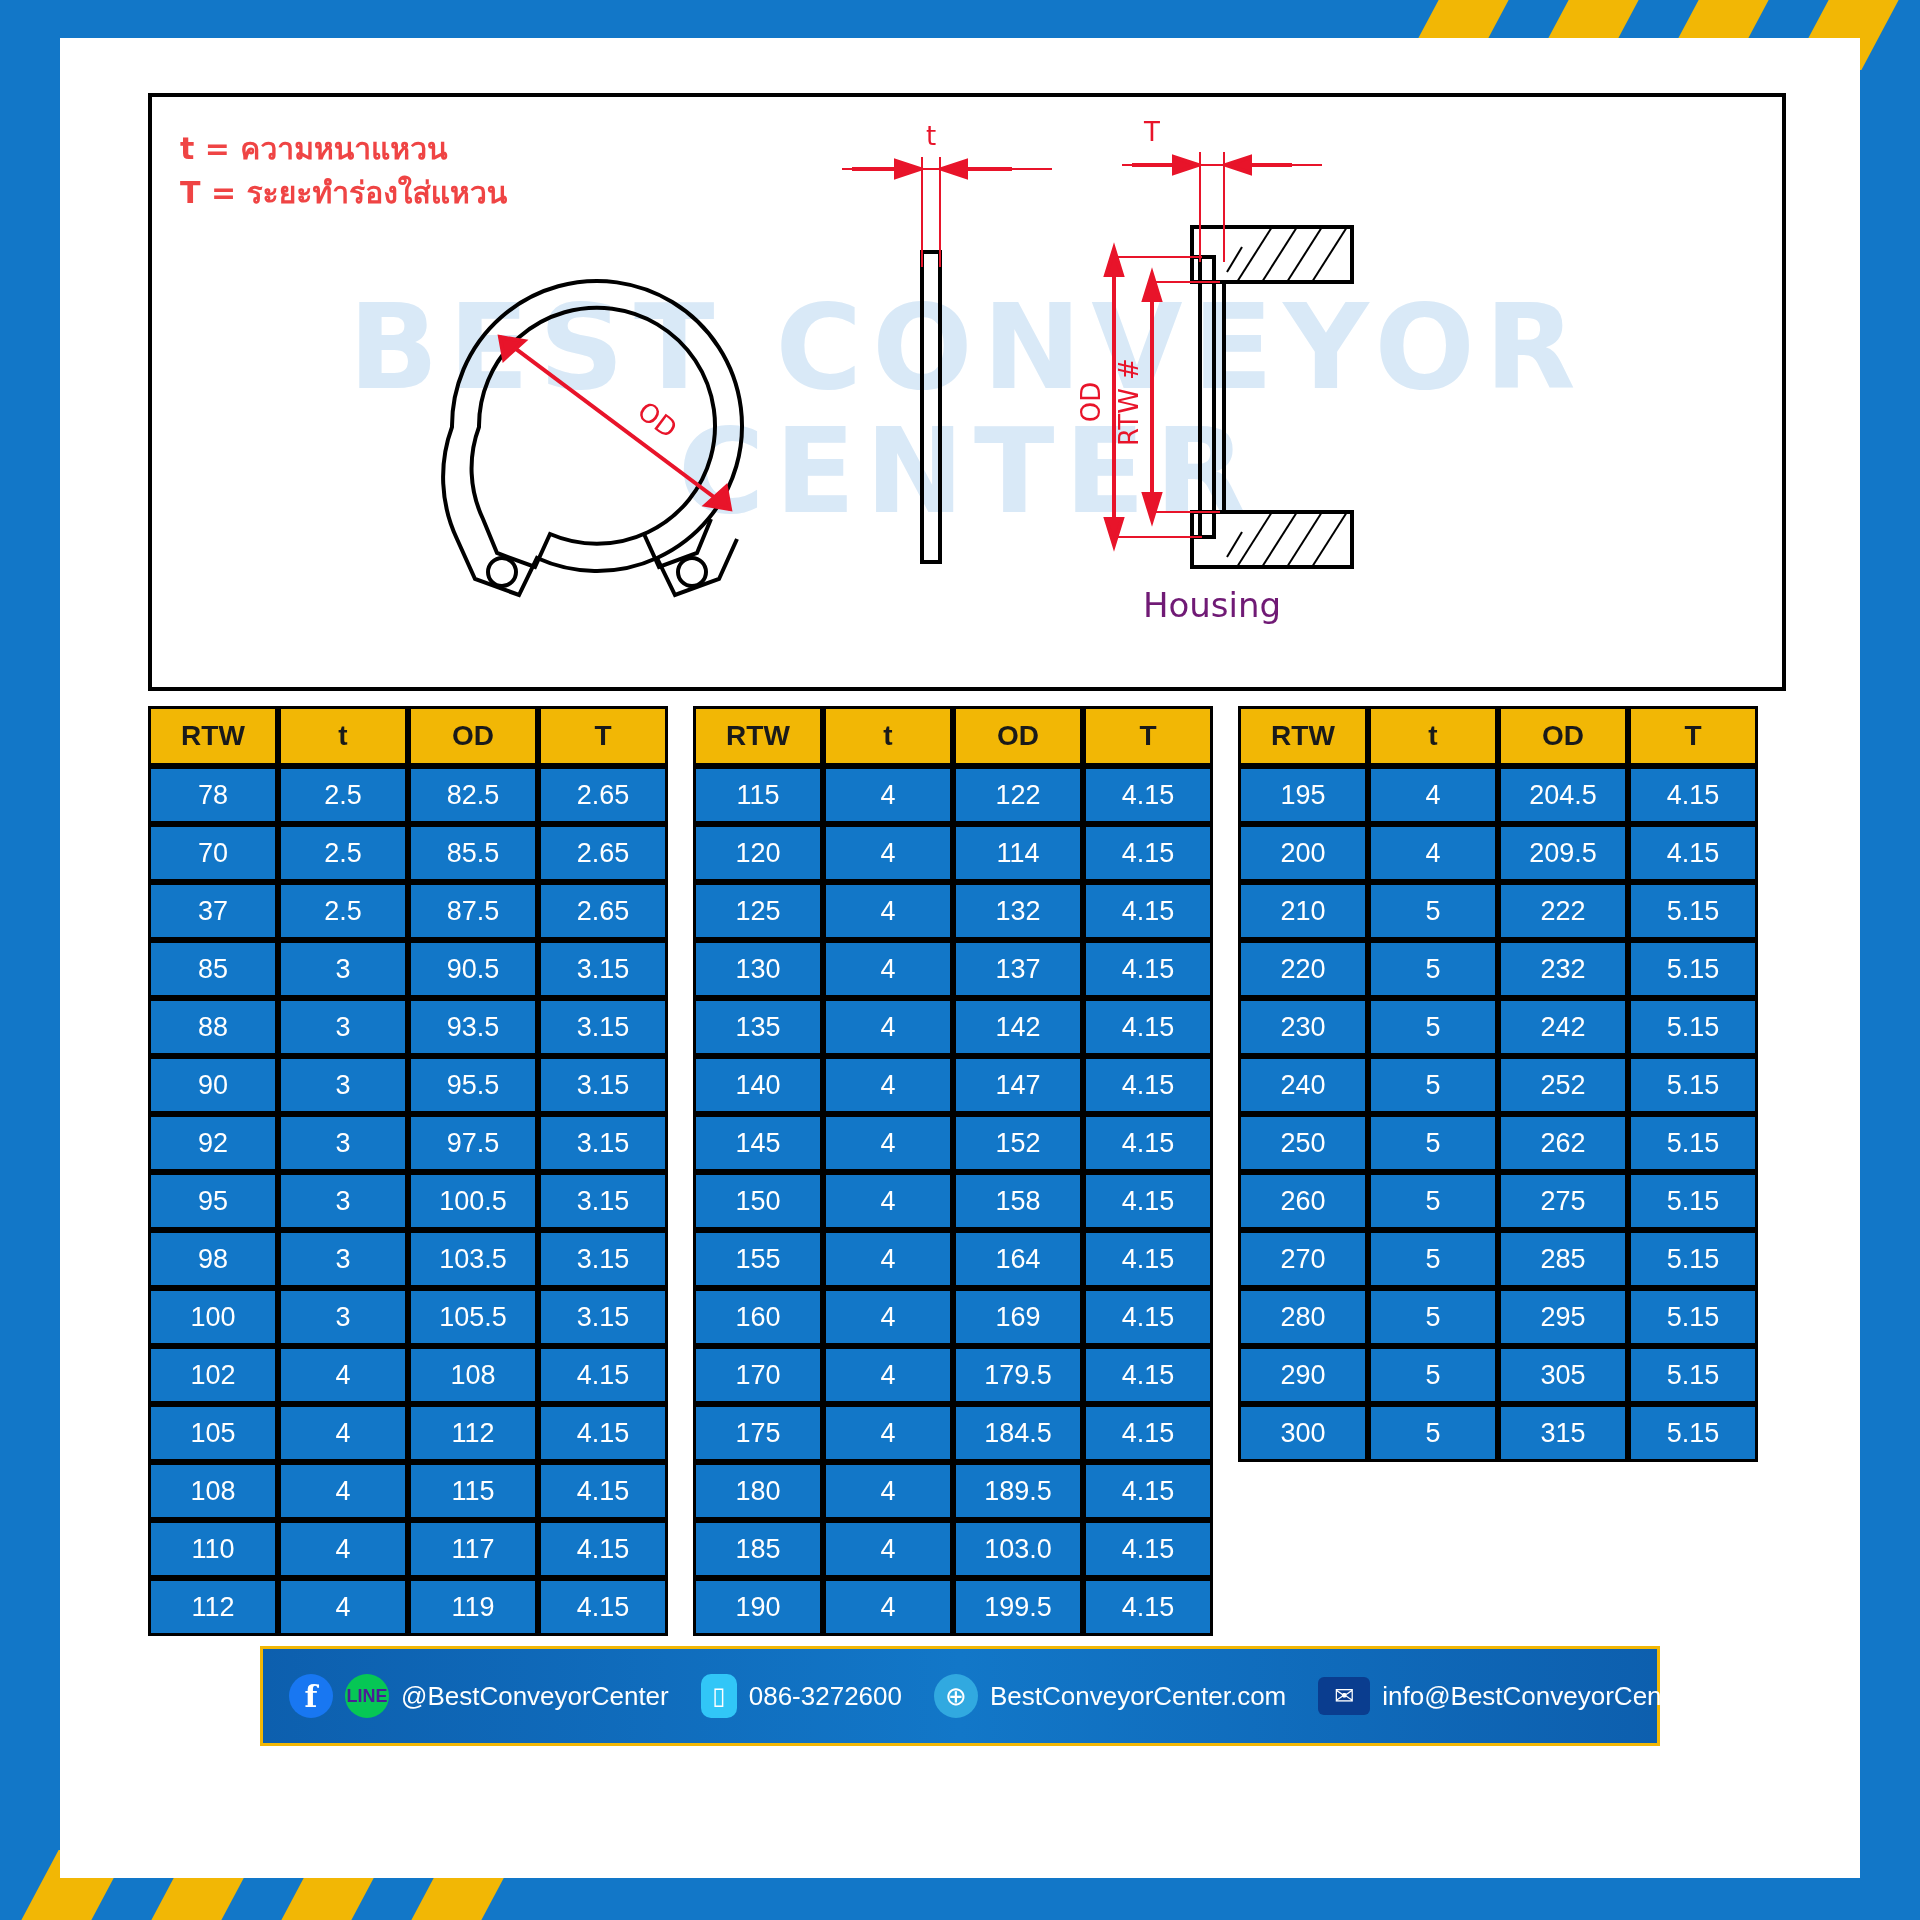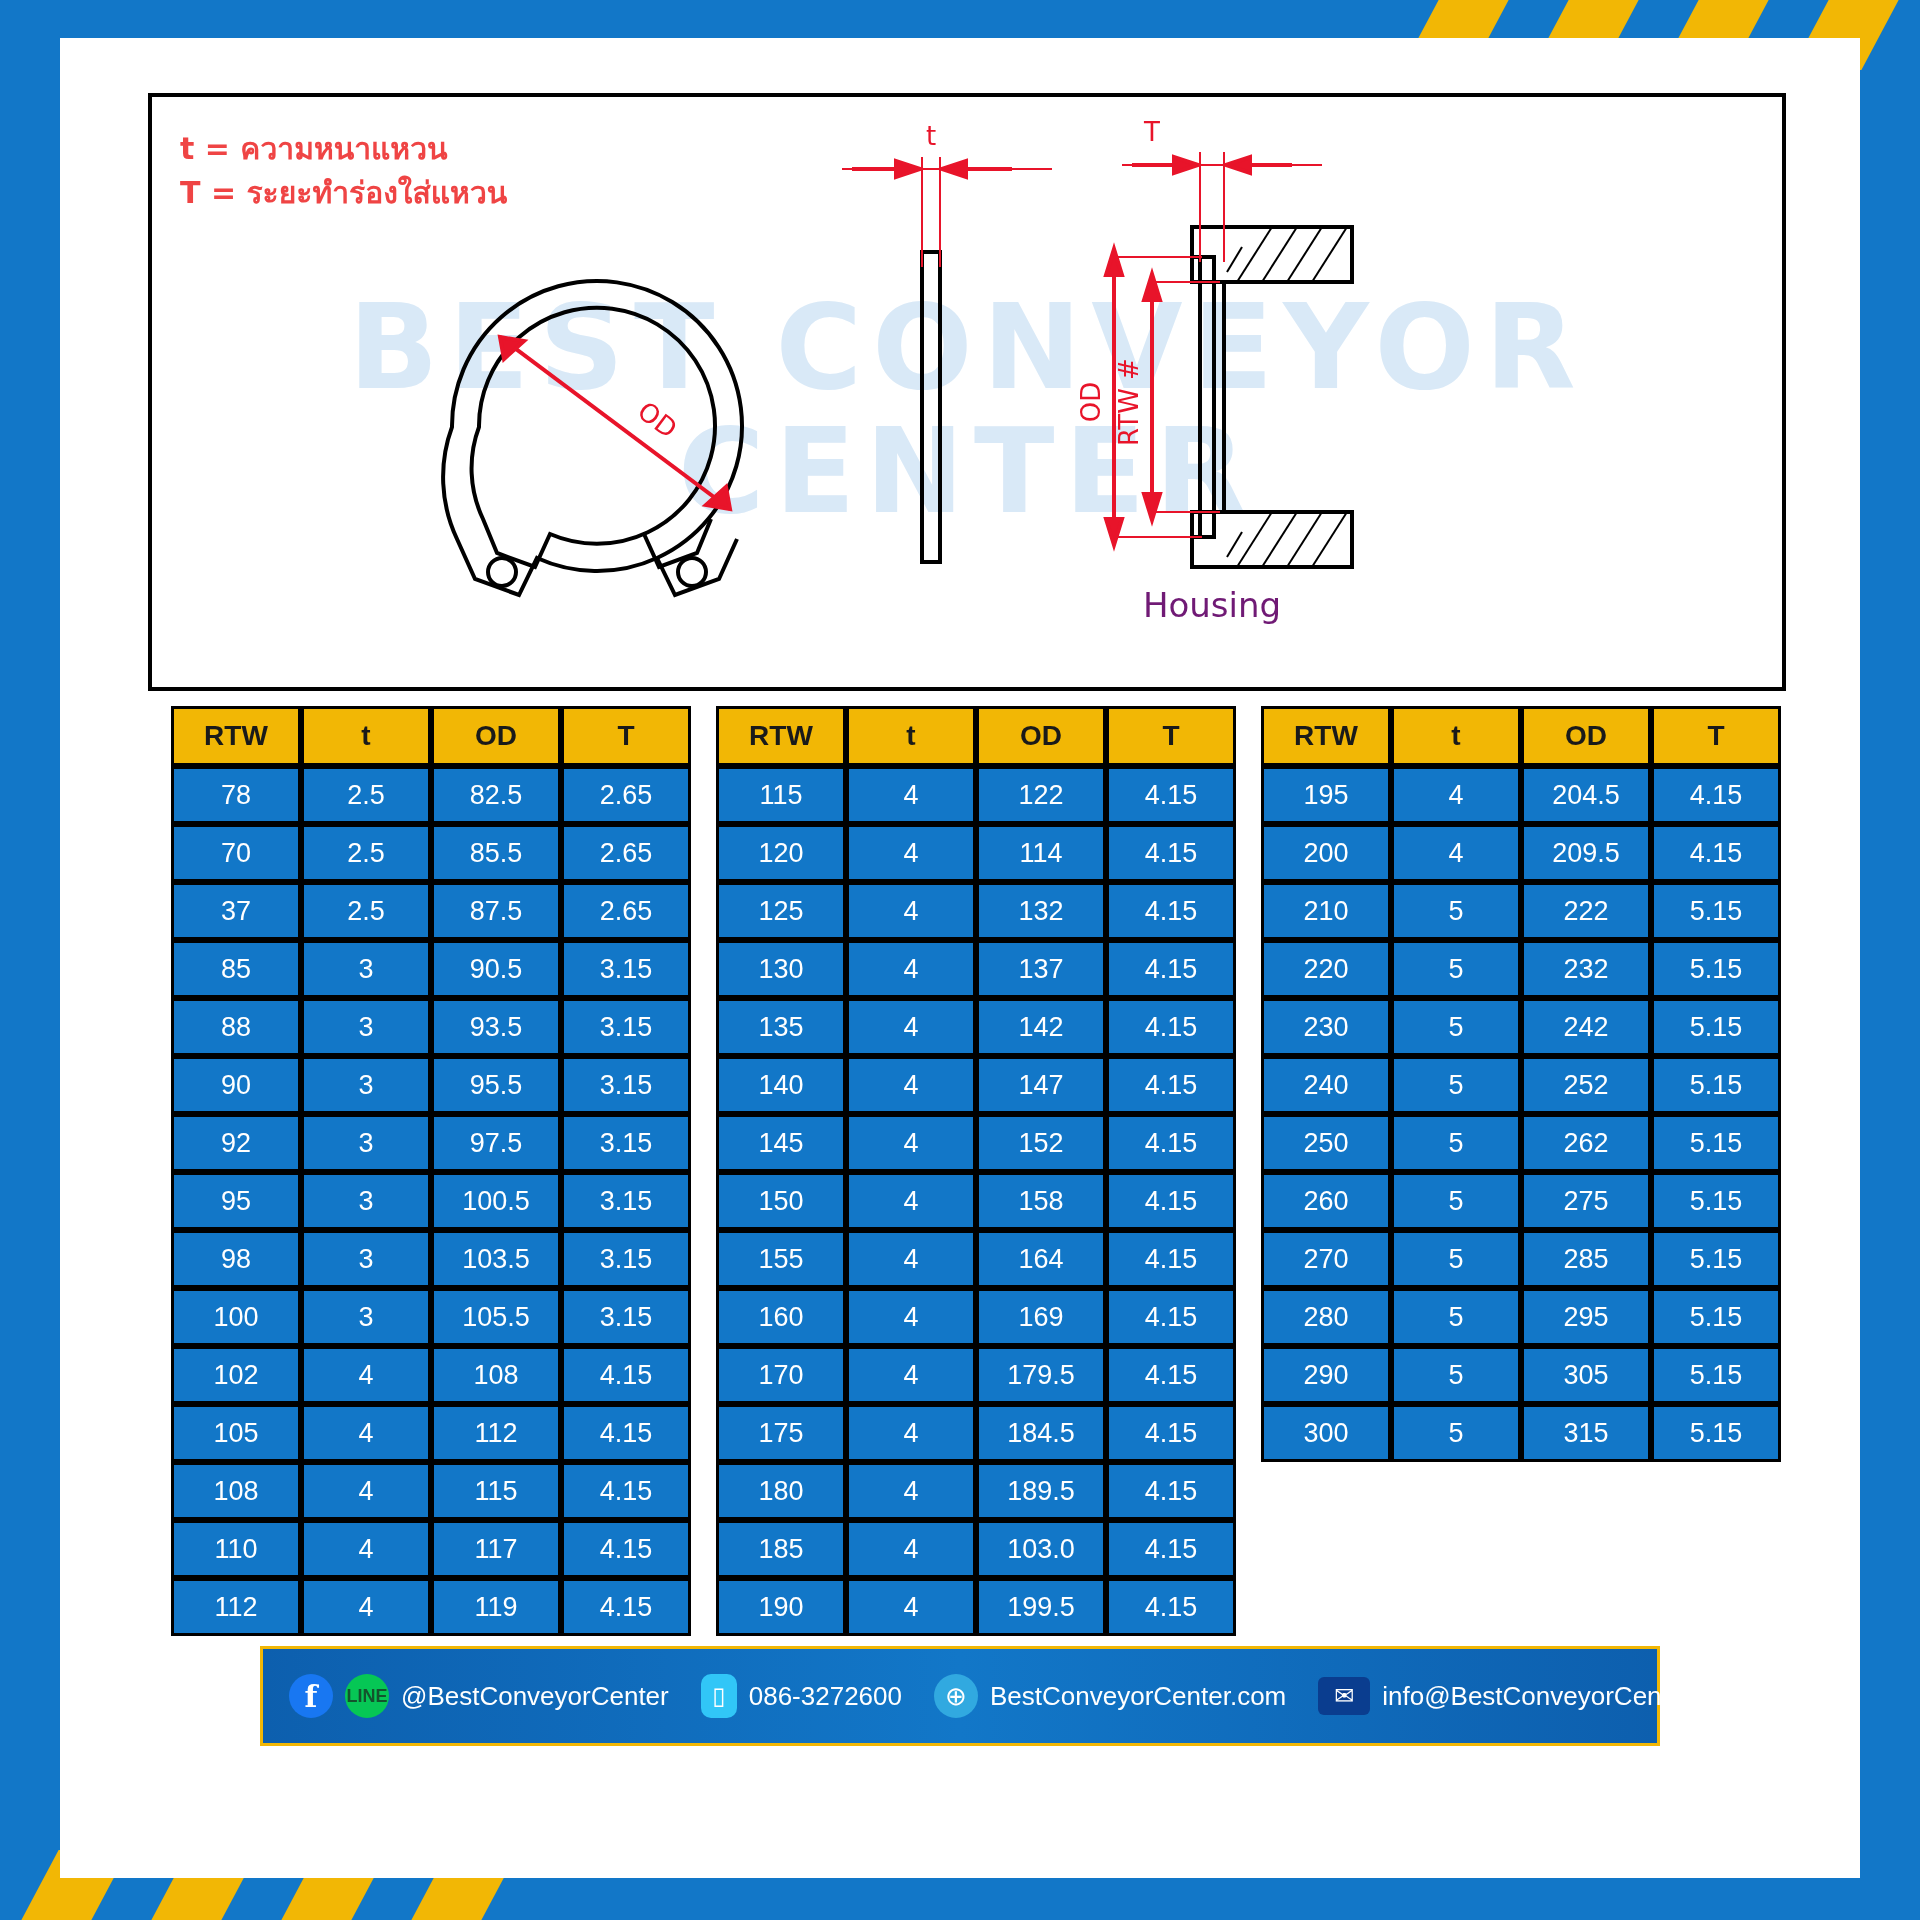--- a/index.html
+++ b/index.html
@@ -44,21 +44,20 @@
     position:absolute;left:930px;top:488px;width:260px;text-align:center;
     color:#701a75;font-size:34px;font-family:"DejaVu Sans", sans-serif;
   }
   .diagram svg{position:absolute;left:0;top:0;}
 
   
   .tables{position:absolute;left:88px;top:668px;width:1630px;}
   table{
     border-collapse:separate;border-spacing:0;
     table-layout:fixed;
-    margin-left:23px;
   }
   .tbl{position:absolute;top:0;}
   .tbl th,.tbl td{
     border:3px solid #000;
     text-align:center;
     color:#fff;
     font-size:27px;
     height:50px;
     font-family:"Liberation Sans", sans-serif;
   }
@@ -76,21 +75,21 @@
     position:absolute;left:200px;top:1608px;width:1400px;height:100px;
     background:linear-gradient(90deg,#0d5fae 0%, #1277c8 50%, #0d5fae 100%);
     border:3px solid #f2b705;
     display:flex;align-items:center;gap:16px;padding:0 26px;
     box-sizing:border-box;
   }
   .fitem{display:flex;align-items:center;gap:12px;color:#fff;font-size:26px;white-space:nowrap;}
   .fitem .txt{font-family:"Liberation Sans", sans-serif;}
   .ic{width:44px;height:44px;border-radius:50%;display:flex;align-items:center;justify-content:center;flex:0 0 auto;}
   .ic-fb{background:#1877f2;color:#fff;font-weight:bold;font-family:"DejaVu Serif", serif;font-size:30px;}
-  .ic-line{background:#06c755;color:#14532d;font-weight:bold;font-size:18px;}
+  .ic-line{background:#06c755;color:#4c1d95;font-weight:bold;font-size:18px;}
   .ic-phone{background:#31c6f7;color:#fff;font-size:24px;border-radius:10px;width:36px;height:44px;}
   .ic-web{background:#31a9e0;color:#fff;font-size:26px;}
   .ic-mail{background:#0a3d8f;color:#fff;font-size:24px;width:52px;height:38px;border-radius:6px;}
   .sep{width:10px;}
 </style>
 </head>
 <body>
 
 <div class="stripes-tr">
   <div class="s" style="right:40px;"></div>

